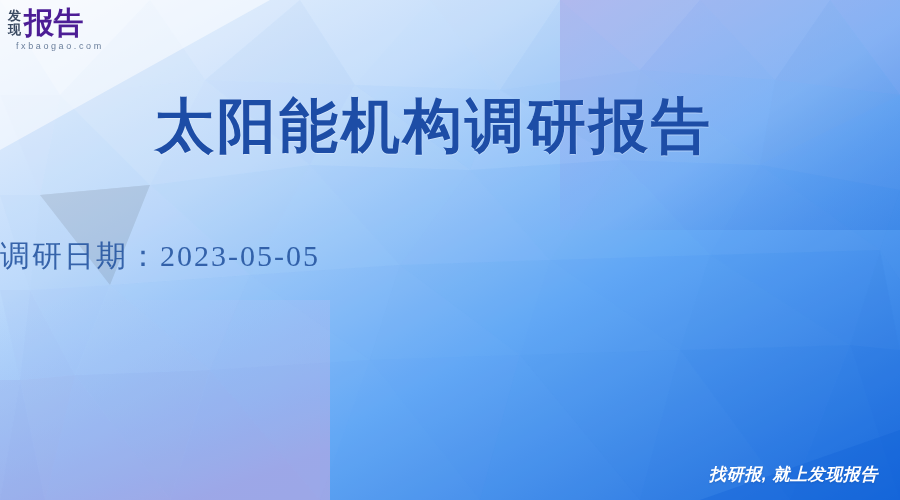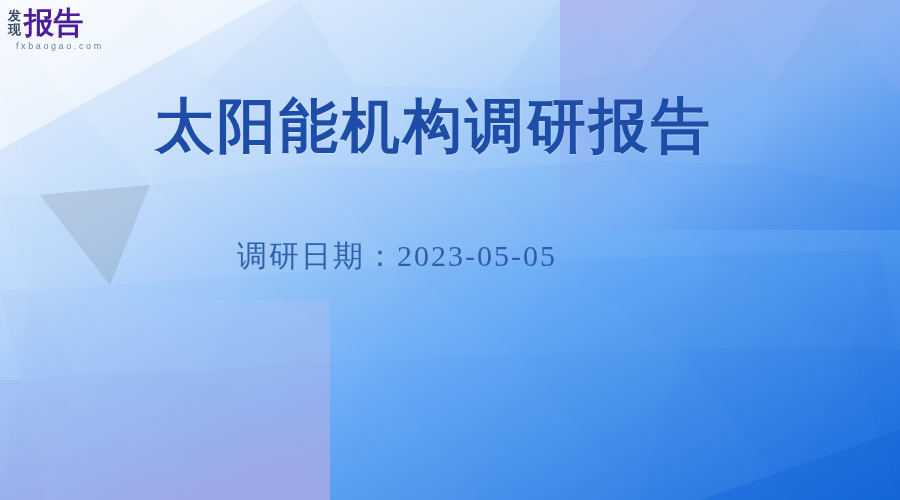--- a/index.html
+++ b/index.html
@@ -97,30 +97,29 @@
     text-shadow: 0 1px 0 rgba(255,255,255,0.30),
                  1px 0 0 rgba(255,255,255,0.16);
     white-space: nowrap;
     margin-left: 48px;
   }
   .subtitle {
     position: absolute;
     left: 0;
     top: 236px;
     width: 764px;
-    text-align: center;
+    text-align: left;
     font-family: "Liberation Serif", "DejaVu Serif", serif;
     font-size: 30px;
     font-weight: 400;
     color: #23539f;
     letter-spacing: 2px;
     line-height: 1.3;
     opacity: 0.88;
     white-space: nowrap;
-    padding-left: 15px;
   }
 
   
   .tagline {
     position: absolute;
     right: 22px;
     bottom: 14px;
     z-index: 10;
     font-size: 17px;
     font-weight: 700;
@@ -249,14 +248,15 @@
       <span class="logo-main">报告</span>
     </div>
     <div class="logo-domain">fxbaogao.com</div>
   </div>
 
   <div class="title-block">
     <div class="main-title">太阳能机构调研报告</div>
     <div class="subtitle">调研日期：2023-05-05</div>
   </div>
 
+  <div class="tagline">找研报, 就上发现报告</div>
 
 </div>
 
 </body></html>

